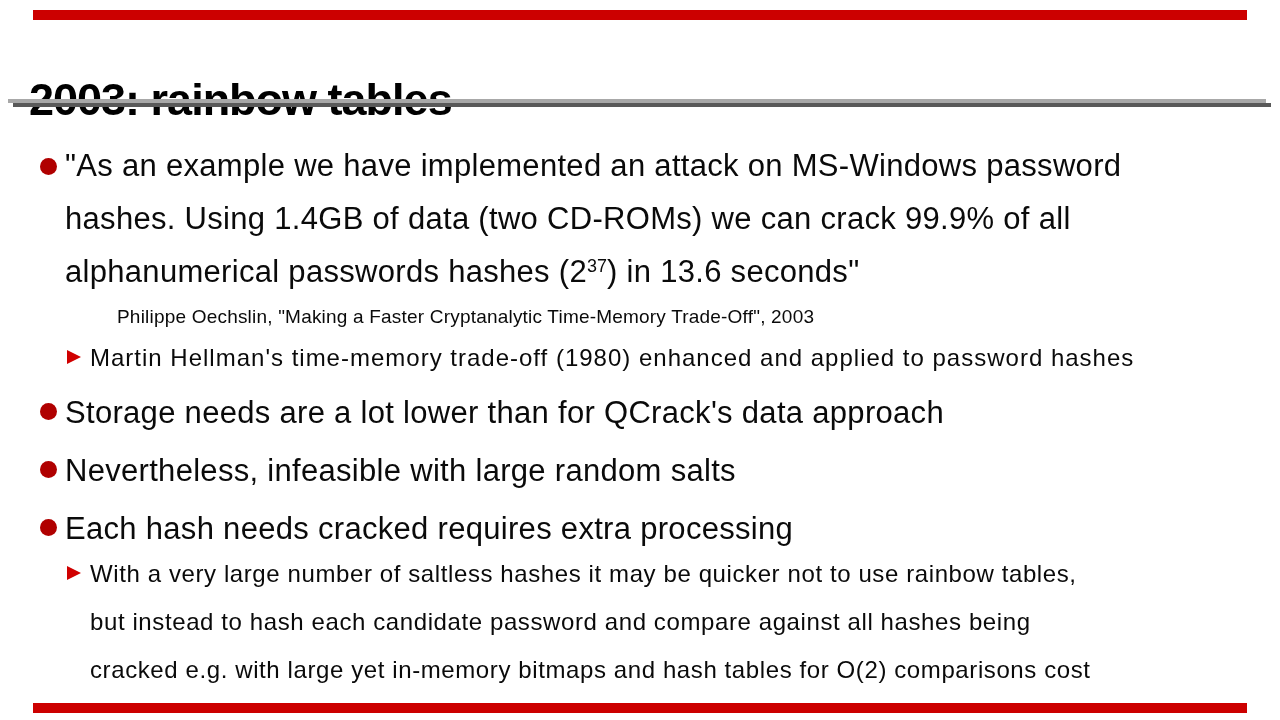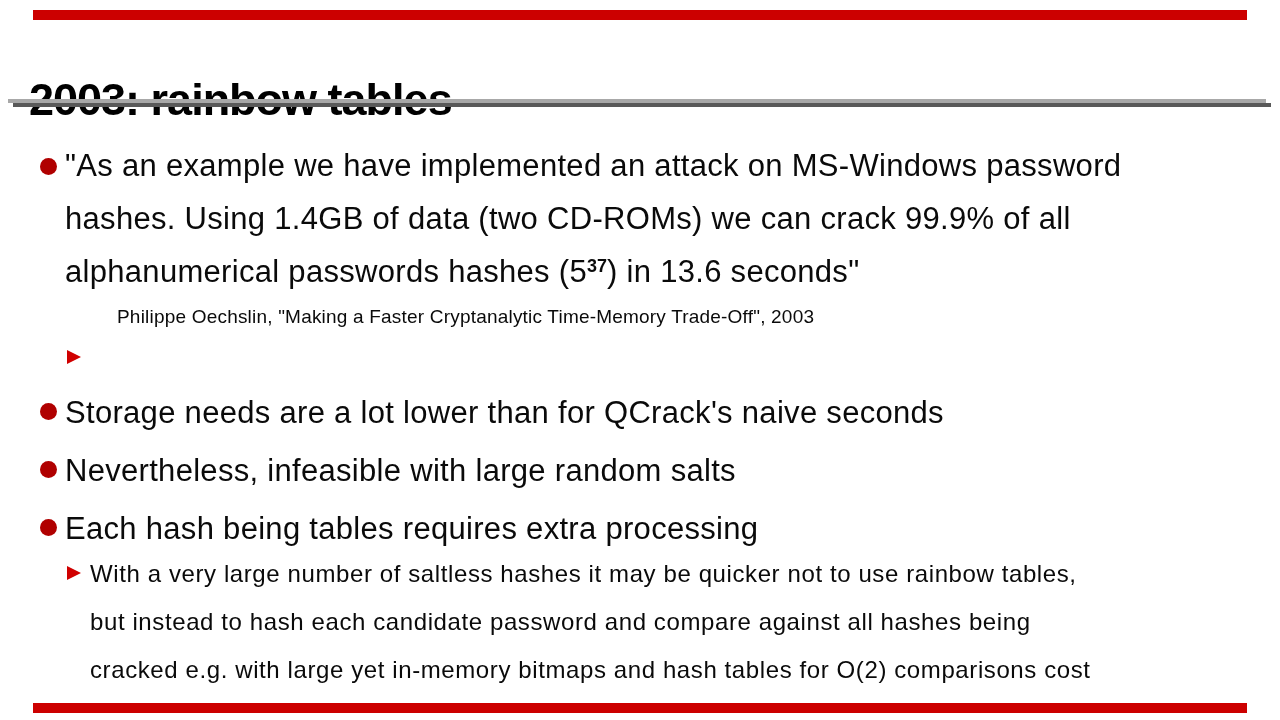--- a/index.html
+++ b/index.html
@@ -71,51 +71,51 @@
     border-top: 7px solid transparent;
     border-bottom: 7px solid transparent;
     border-left: 14px solid var(--bullet_triangle, #d00000);
   }
   sup.exp {
     font-size: 0.58em;
     vertical-align: baseline;
     position: relative;
     top: -0.55em;
     letter-spacing: 0;
-    font-weight: bold;
   }
 </style>
 </head>
 <body>
 
 <div class="slide">
 
   <div class="accent-bar top"></div>
 
   <h1 class="slide-title">2003: rainbow tables</h1>
 
   <div class="rule-light"></div>
   <div class="rule-dark"></div>
 
   <span class="disc" style="top:158px"></span>
   <div class="row body-text" style="left:65px; top:148px">"As an example we have implemented an attack on MS-Windows password</div>
   <div class="row body-text" style="left:65px; top:201px">hashes. Using 1.4GB of data (two CD-ROMs) we can crack 99.9% of all</div>
-  <div class="row body-text" style="left:65px; top:254px"><span>alphanumerical passwords hashes (5</span><sup class="exp">37</sup><span>) in 13.6 seconds"</span></div>
+  <div class="row body-text" style="left:65px; top:254px"><span>alphanumerical passwords hashes (2</span><sup class="exp">37</sup><span>) in 13.6 seconds"</span></div>
   <div class="row attr-text" style="left:117px; top:306px">Philippe Oechslin, "Making a Faster Cryptanalytic Time-Memory Trade-Off", 2003</div>
 
   <span class="tri" style="top:350px"></span>
+  <div class="row sub-text" style="left:90px; top:344px; letter-spacing:1px">Martin Hellman's time-memory trade-off (1980) enhanced and applied to password hashes</div>
 
   <span class="disc" style="top:403px"></span>
-  <div class="row body-text" style="left:65px; top:395px">Storage needs are a lot lower than for QCrack's naive seconds</div>
+  <div class="row body-text" style="left:65px; top:395px">Storage needs are a lot lower than for QCrack's data approach</div>
 
   <span class="disc" style="top:461px"></span>
   <div class="row body-text" style="left:65px; top:453px">Nevertheless, infeasible with large random salts</div>
 
   <span class="disc" style="top:519px"></span>
-  <div class="row body-text" style="left:65px; top:511px">Each hash being tables requires extra processing</div>
+  <div class="row body-text" style="left:65px; top:511px">Each hash needs cracked requires extra processing</div>
 
   <span class="tri" style="top:566px"></span>
   <div class="row sub-text" style="left:90px; top:608px; letter-spacing:0.6px">but instead to hash each candidate password and compare against all hashes being</div>
   <div class="row sub-text" style="left:90px; top:560px; letter-spacing:0.6px">With a very large number of saltless hashes it may be quicker not to use rainbow tables,</div>
   <div class="row sub-text" style="left:90px; top:656px; letter-spacing:0.6px">cracked e.g. with large yet in-memory bitmaps and hash tables for O(2) comparisons cost</div>
 
   <div class="accent-bar bottom"></div>
 
 </div>
 

